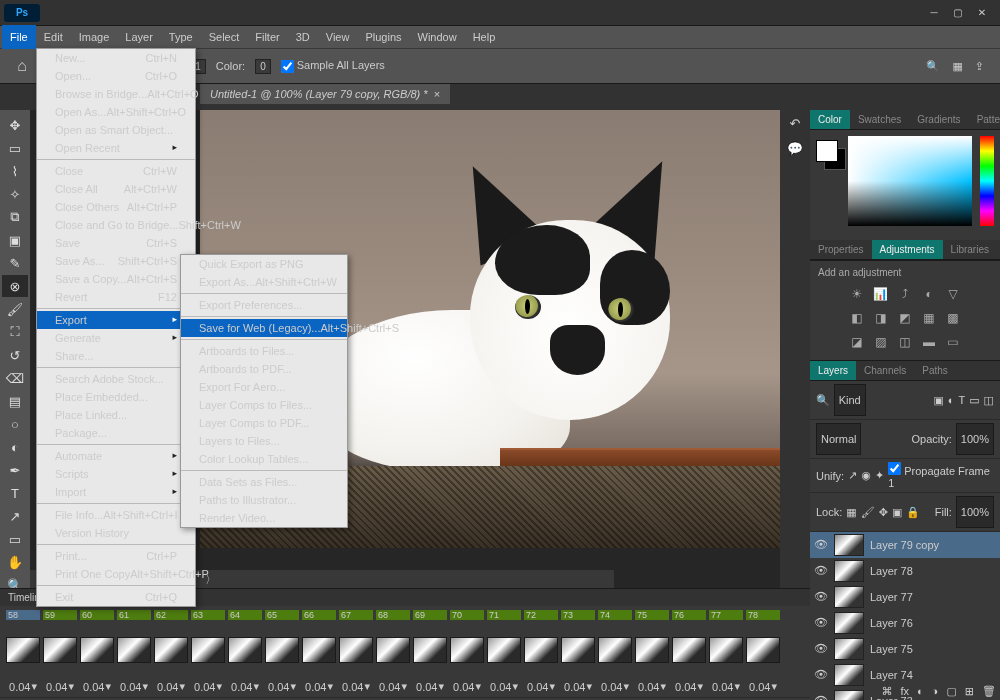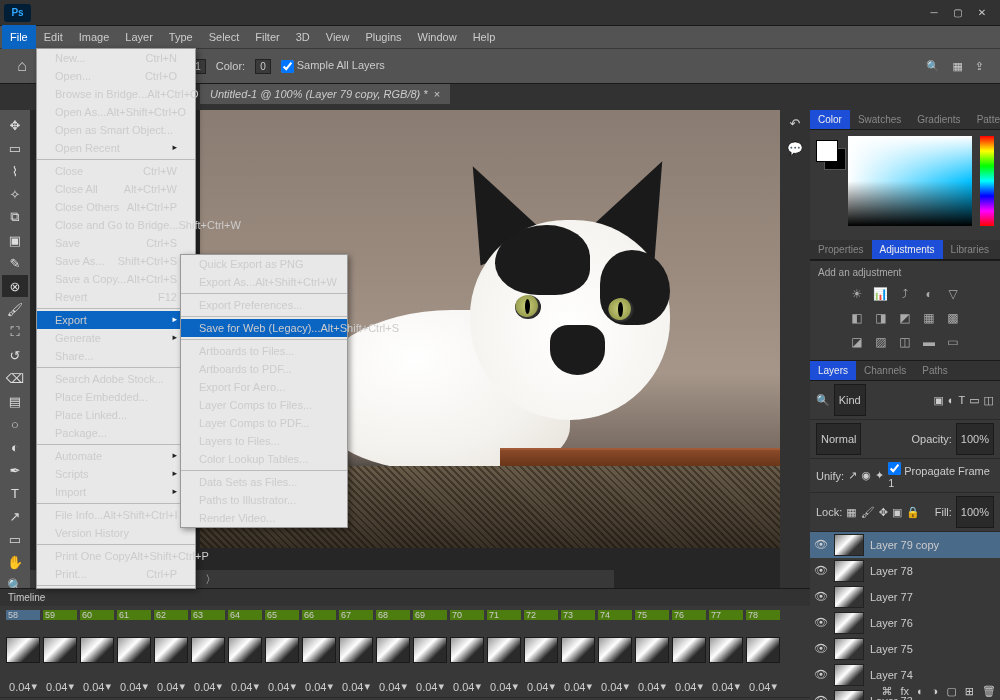--- a/index.html
+++ b/index.html
@@ -1,18 +1,18 @@
 <!DOCTYPE html>
 <html><head>
 <meta charset="utf-8">
 <style>
 *{margin:0;padding:0;box-sizing:border-box;font-family:"Segoe UI",Tahoma,sans-serif;font-size:11px;color:#ccc;user-select:none}
 body{width:1000px;height:700px;background:#323232;overflow:hidden;position:relative}
 .titlebar{height:26px;background:#323232;display:flex;align-items:center;padding:0 4px;border-bottom:1px solid #1a1a1a}
-.ps-logo{width:27px;height:18px;background:#001e36;border-radius:3px;display:flex;align-items:center;justify-content:center;color:#31a8ff;font-weight:bold;font-size:10px;margin-right:4px}
+.ps-logo{width:36px;height:18px;background:#001e36;border-radius:3px;display:flex;align-items:center;justify-content:center;color:#31a8ff;font-weight:bold;font-size:10px;margin-right:4px}
 .winbtns{margin-left:auto;display:flex;gap:12px;padding-right:8px}
 .winbtn{width:12px;height:12px;display:flex;align-items:center;justify-content:center;font-size:10px}
 .menubar{height:22px;background:#535353;display:flex;align-items:center;padding:0 2px}
 .menubar span{padding:6px 8px;cursor:default}
 .menubar span.active{background:#0a64c2;color:#fff}
 .optbar{height:36px;background:#535353;display:flex;align-items:center;padding:0 8px;gap:10px;border-top:1px solid #383838;border-bottom:1px solid #1a1a1a}
 .home-icon{width:28px;height:28px;display:flex;align-items:center;justify-content:center;font-size:16px}
 .optbar .sel{background:#3a3a3a;border:1px solid #222;padding:1px 4px;font-size:10px}
 .optbar input[type=checkbox]{vertical-align:middle}
 .tabbar{height:26px;background:#323232;display:flex;align-items:flex-start;padding-left:200px}
@@ -36,21 +36,21 @@
 .eye{position:absolute;width:26px;height:24px;background:radial-gradient(circle at 45% 45%,#c9cf7a 0%,#9aa050 55%,#333 60%,#000 100%);border-radius:50%}
 .eye.l{left:165px;top:125px}.eye.r{left:258px;top:128px}
 .eye::after{content:"";position:absolute;left:10px;top:4px;width:5px;height:15px;background:#000;border-radius:50%}
 .ledge{position:absolute;left:300px;top:338px;width:290px;height:18px;background:linear-gradient(180deg,#8a4a2a,#6a3518);border-top:2px solid #a05a35}
 .rocks{position:absolute;left:0;top:356px;width:584px;height:82px;background:repeating-linear-gradient(45deg,#787268,#787268 3px,#51493f 3px,#51493f 5px),linear-gradient(180deg,#6e665a,#3c362e);background-blend-mode:overlay}
 .panels{width:190px;background:#383838;display:flex;flex-direction:column;z-index:1}
 .pstrip{width:30px;background:#323232;position:absolute;right:190px;top:0;bottom:0;display:flex;flex-direction:column;align-items:center;padding-top:6px;gap:10px;z-index:1}
 .pstrip div{font-size:13px}
 .panel-tabs{display:flex;background:#323232;border-bottom:1px solid #1a1a1a}
 .panel-tabs span{padding:4px 8px;font-size:10px;color:#888}
-.panel-tabs span.active{color:#eee;background:#1d4ed8}
+.panel-tabs span.active{color:#eee;background:#0f766e}
 .color-panel{height:110px;padding:6px;position:relative}
 .swatch-fg{position:absolute;left:6px;top:10px;width:22px;height:22px;background:#fff;border:1px solid #000}
 .swatch-bg{position:absolute;left:14px;top:18px;width:22px;height:22px;background:#000;border:1px solid #555}
 .gradient-pick{position:absolute;left:38px;top:6px;width:124px;height:90px;background:linear-gradient(to bottom,rgba(255,255,255,1),rgba(255,255,255,0) 50%,rgba(0,0,0,0) 50%,rgba(0,0,0,1)),linear-gradient(to right,#fff,#00bfff)}
 .hue-strip{position:absolute;right:6px;top:6px;width:14px;height:90px;background:linear-gradient(180deg,#f00,#ff0,#0f0,#0ff,#00f,#f0f,#f00)}
 .adj-panel{padding:6px 8px;border-top:1px solid #1a1a1a}
 .adj-panel .row{display:flex;gap:8px;padding:4px 0;justify-content:center}
 .adj-panel .row span{width:16px;height:16px;display:flex;align-items:center;justify-content:center;font-size:12px;color:#aaa}
 .layers-panel{flex:1;display:flex;flex-direction:column;border-top:1px solid #1a1a1a;overflow:hidden}
 .lp-row{display:flex;align-items:center;padding:3px 6px;gap:4px;font-size:10px;border-bottom:1px solid #2a2a2a}
@@ -607,28 +607,32 @@
     <hr>
     <div class="mi">
       <span>File Info...</span>
       <span>Alt+Shift+Ctrl+I</span>
     </div>
     <div class="mi disabled">
       <span>Version History</span>
     </div>
     <hr>
     <div class="mi">
+      <span>Print...</span>
+      <span>Ctrl+P</span>
+    </div>
+    <div class="mi">
       <span>Print One Copy</span>
       <span>Alt+Shift+Ctrl+P</span>
     </div>
-    <div class="mi">
-      <span>Print...</span>
-      <span>Ctrl+P</span>
-    </div>
-    <hr>
+    <hr>
+    <div class="mi">
+      <span>Exit</span>
+      <span>Ctrl+Q</span>
+    </div>
   </div>
 <div class="menu" id="export-menu">
     <div class="mi">
       <span>Quick Export as PNG</span>
     </div>
     <div class="mi">
       <span>Export As...</span>
       <span>Alt+Shift+Ctrl+W</span>
     </div>
     <hr>

